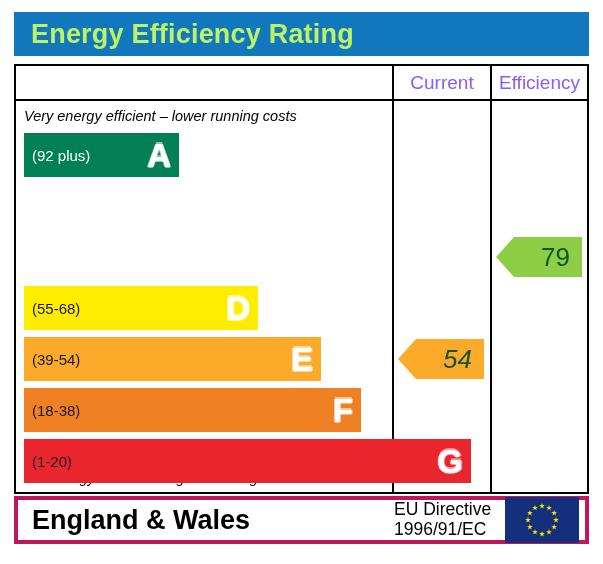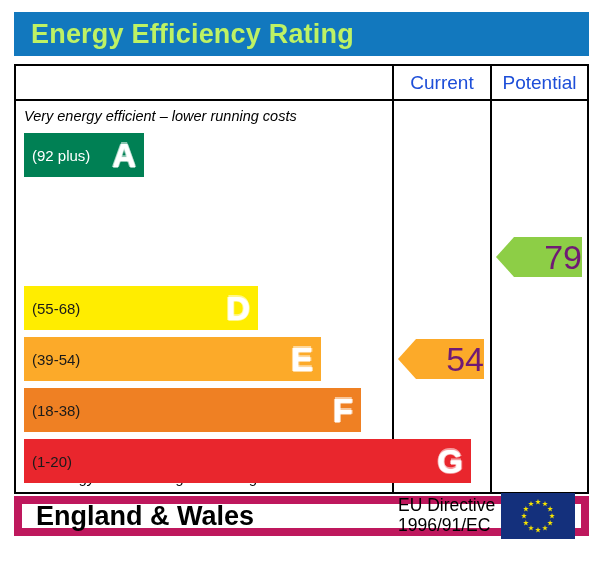--- a/index.html
+++ b/index.html
@@ -61,21 +61,21 @@
     box-sizing: border-box;
   }
   .th {
     position: absolute;
     top: 0;
     height: 100%;
     display: flex;
     align-items: center;
     justify-content: center;
     font-size: 19px;
-    color: #1d4ed8;
+    color: #8b5cf6;
     box-sizing: border-box;
   }
   .th-blank  { left: 0px;   width: 376px; }
   .th-current{ left: 376px; width: 98px;  border-left: 2px solid #000; }
   .th-potential{ left: 474px; width: 97px; border-left: 2px solid #000; }
 
   
   .vrule {
     position: absolute;
     top: 35px;
@@ -135,35 +135,35 @@
   .arrow {
     position: absolute;
     height: 40px;
     display: flex;
     align-items: center;
     justify-content: flex-end;
     clip-path: polygon(0% 50%, 18px 0%, 100% 0%, 100% 100%, 18px 100%);
     box-sizing: border-box;
   }
   .arrow-value {
-    color: #701a75;
-    font-size: 34px;
+    color: #14532d;
+    font-size: 26px;
     font-weight: normal;
-    padding-right: 0;
+    padding-right: 12px;
     line-height: 1;
   }
 
   
   .footer {
     position: absolute;
     left: 14px;
     top: 496px;
     width: 575px;
-    height: 40px;
-    border: 8px solid #be185d;
+    height: 48px;
+    border: 4px solid #be185d;
     box-sizing: border-box;
   }
   .region-label {
     position: absolute;
     left: 14px;
     top: 50%;
     transform: translateY(-50%);
     font-size: 27px;
     font-weight: bold;
     color: #000;
@@ -198,30 +198,30 @@
 
   <div class="title-banner">
     <span class="title-text">Energy Efficiency Rating</span>
   </div>
 
   <div class="table">
 
     <div class="thead">
       <div class="th th-blank"></div>
       <div class="th th-current">Current</div>
-      <div class="th th-potential">Potential</div>
+      <div class="th th-potential">Efficiency</div>
     </div>
 
     <div class="vrule vrule-1"></div>
     <div class="vrule vrule-2"></div>
 
     <div class="caption caption-top">Very energy efficient – lower running costs</div>
     <div class="caption caption-bottom">Not energy efficient – higher running costs</div>
 
-    <div class="band txt-light" style="top: 67px; background: rgb(0, 128, 84); width: 120px;">
+    <div class="band txt-light" style="top: 67px; background: rgb(0, 128, 84); width: 155px;">
       <span class="band-range">(92 plus)</span>
       <span class="band-letter">A</span>
     </div>
 
 
 
     <div class="band txt-dark" style="top: 220px; background: rgb(255, 237, 0); width: 234px;">
       <span class="band-range">(55-68)</span>
       <span class="band-letter">D</span>
     </div>
@@ -234,21 +234,21 @@
     <div class="band txt-dark" style="top: 322px; background: rgb(239, 128, 35); width: 337px;">
       <span class="band-range">(18-38)</span>
       <span class="band-letter">F</span>
     </div>
 
     <div class="band txt-dark" style="top: 373px; background: rgb(233, 38, 45); width: 447px;">
       <span class="band-range">(1-20)</span>
       <span class="band-letter">G</span>
     </div>
 
-    <div class="arrow" style="left: 382px; width: 86px; top: 273px; background: rgb(252, 170, 41);">
+    <div class="arrow" style="left: 382px; width: 86px; top: 273px; background: rgb(252, 170, 41); font-style: italic;">
       <span class="arrow-value">54</span>
     </div>
 
     <div class="arrow" style="left: 480px; width: 86px; top: 171px; background: rgb(141, 206, 70);">
       <span class="arrow-value">79</span>
     </div>
 
   </div>
 
   <div class="footer">

